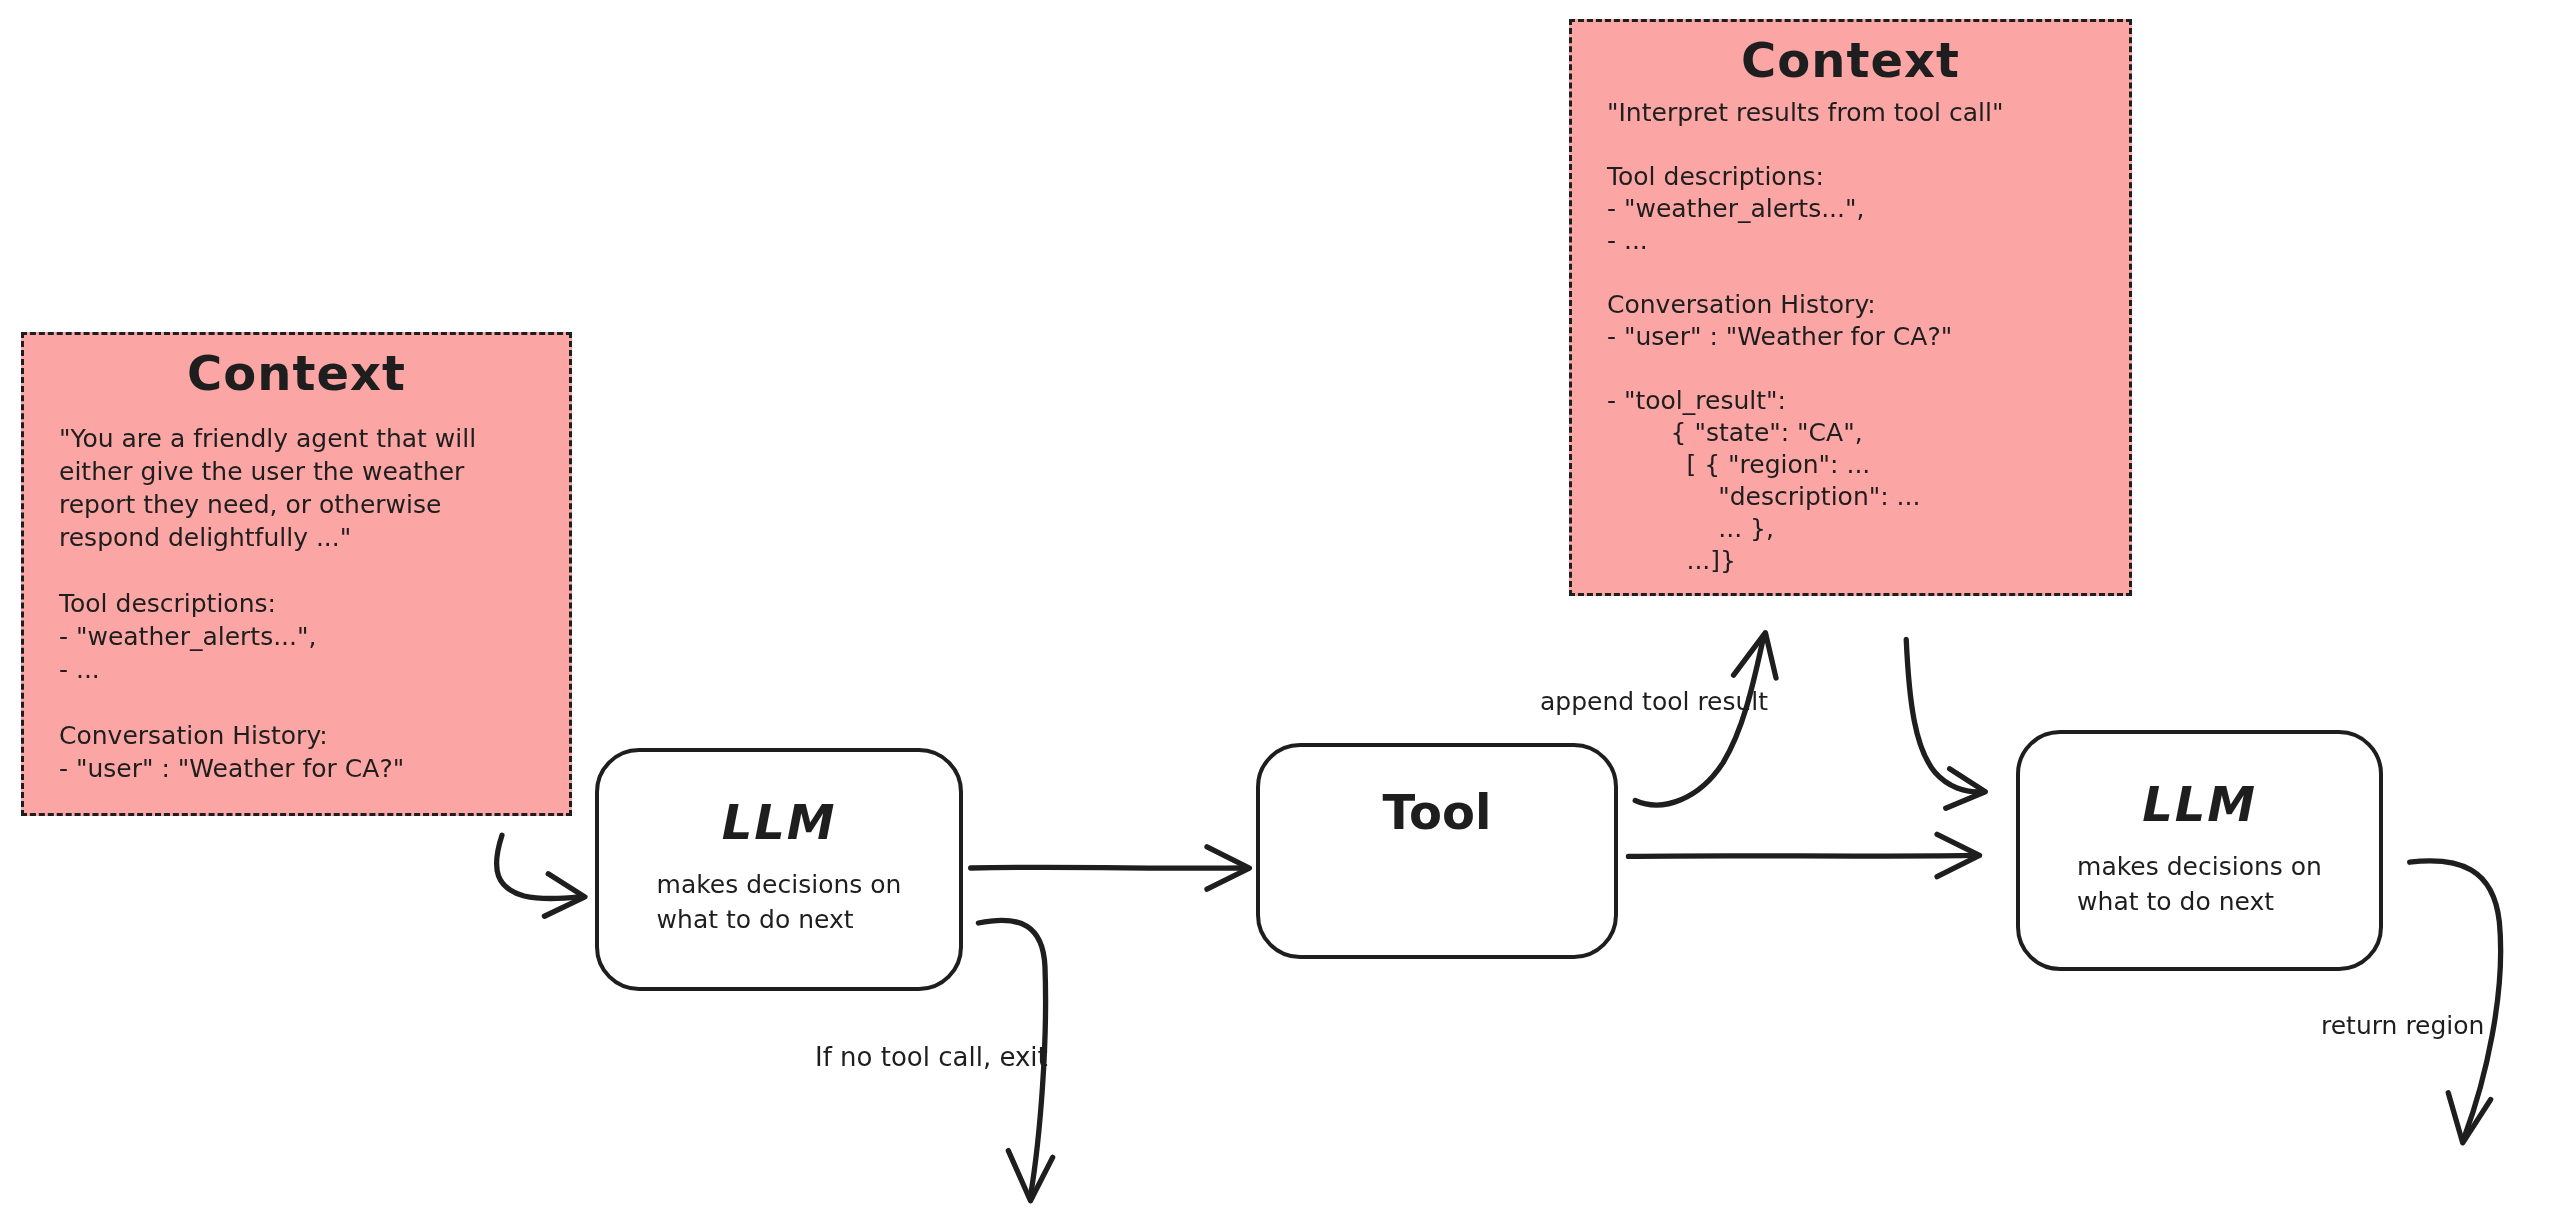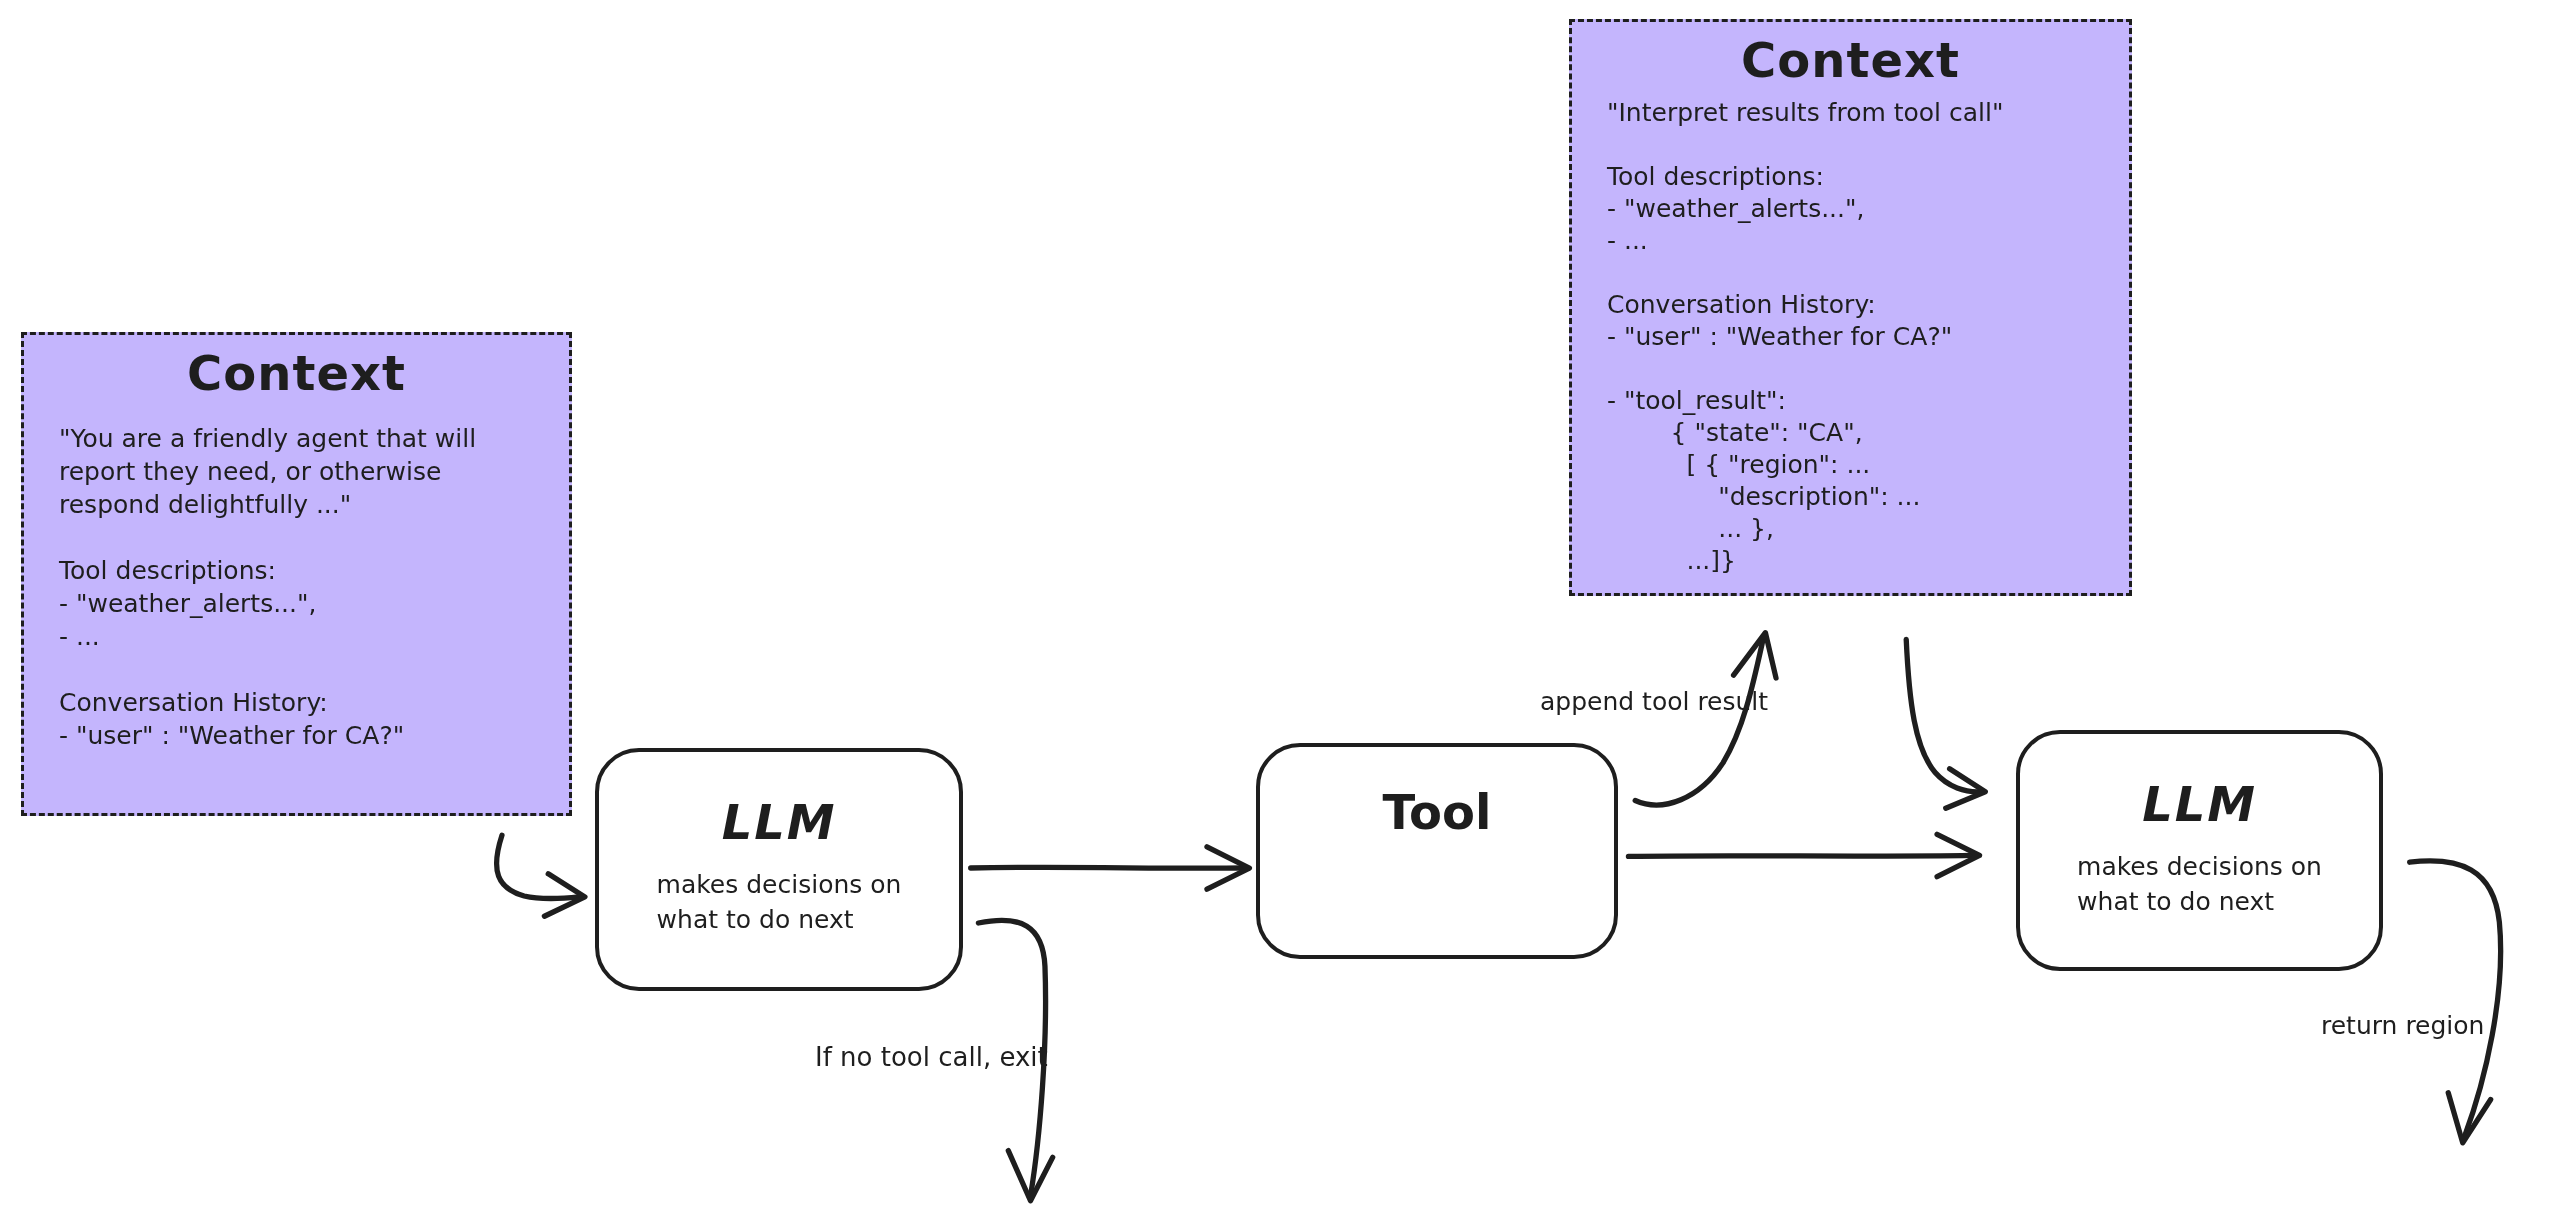--- a/index.html
+++ b/index.html
@@ -20,21 +20,21 @@
   svg.edges path {
     fill: none;
     stroke: #1e1e1e;
     stroke-width: 5.5;
     stroke-linecap: round;
     stroke-linejoin: round;
   }
   .ctx-box {
     position: absolute;
     border: 3.9px dashed #1e1e1e;
-    background: #c4b5fd;
+    background: #fca5a5;
     box-sizing: border-box;
   }
   #ctx-left  { left: 21px;   top: 332px; width: 551px; height: 484px; }
   #ctx-right { left: 1569px; top: 19.3px;  width: 563px; height: 577px; }
   .ctx-title {
     text-align: center;
     font-size: 48px;
     font-weight: 700;
     letter-spacing: 1px;
     margin-top: 9.6px;
@@ -115,20 +115,21 @@
     <path d="M 2008 865 L 2052 887 L 2008 909"></path>
 
     <path d="M 2498 894 C 2550 888 2585 901 2591 956 C 2598 1030 2576 1122 2555 1178"></path>
     <path d="M 2538 1133 L 2553 1185 L 2582 1140"></path>
   </svg>
 
   <div class="ctx-box" id="ctx-left">
     <div class="ctx-title">Context</div>
     <div class="ctx-body">
         <div class="ctx-line">"You are a friendly agent that will</div>
+        <div class="ctx-line">either give the user the weather</div>
         <div class="ctx-line">report they need, or otherwise</div>
         <div class="ctx-line">respond delightfully ..."</div>
         <div class="ctx-line"></div>
         <div class="ctx-line">Tool descriptions:</div>
         <div class="ctx-line">- "weather_alerts...",</div>
         <div class="ctx-line">- ...</div>
         <div class="ctx-line"></div>
         <div class="ctx-line">Conversation History:</div>
         <div class="ctx-line">- "user" : "Weather for CA?"</div>
       </div>

